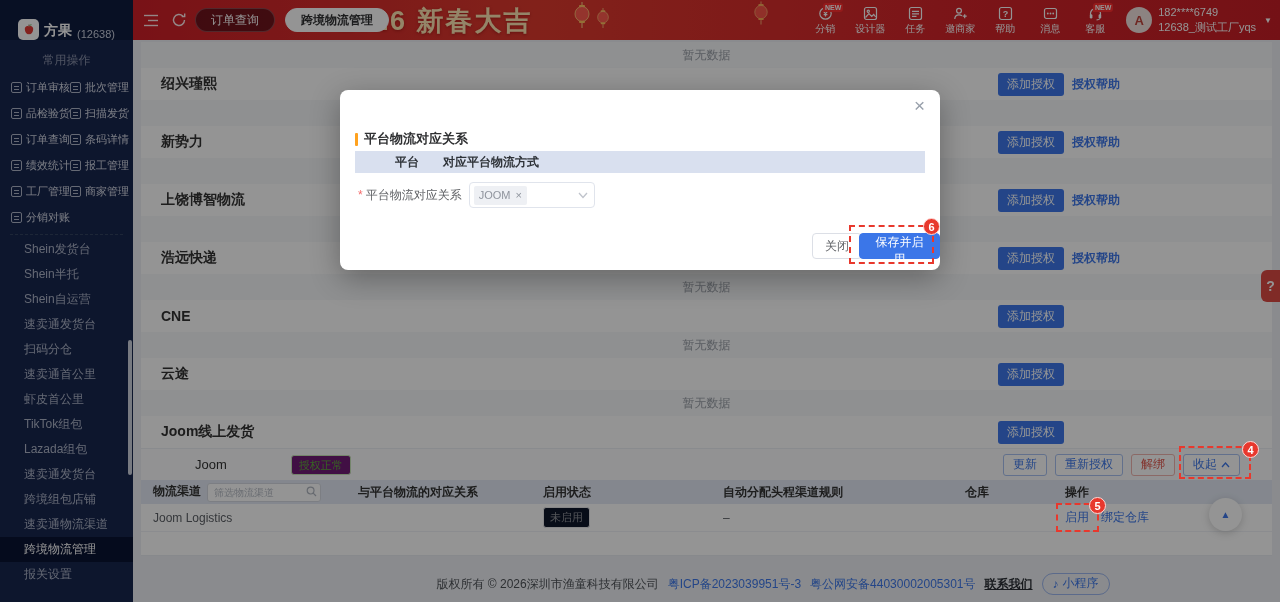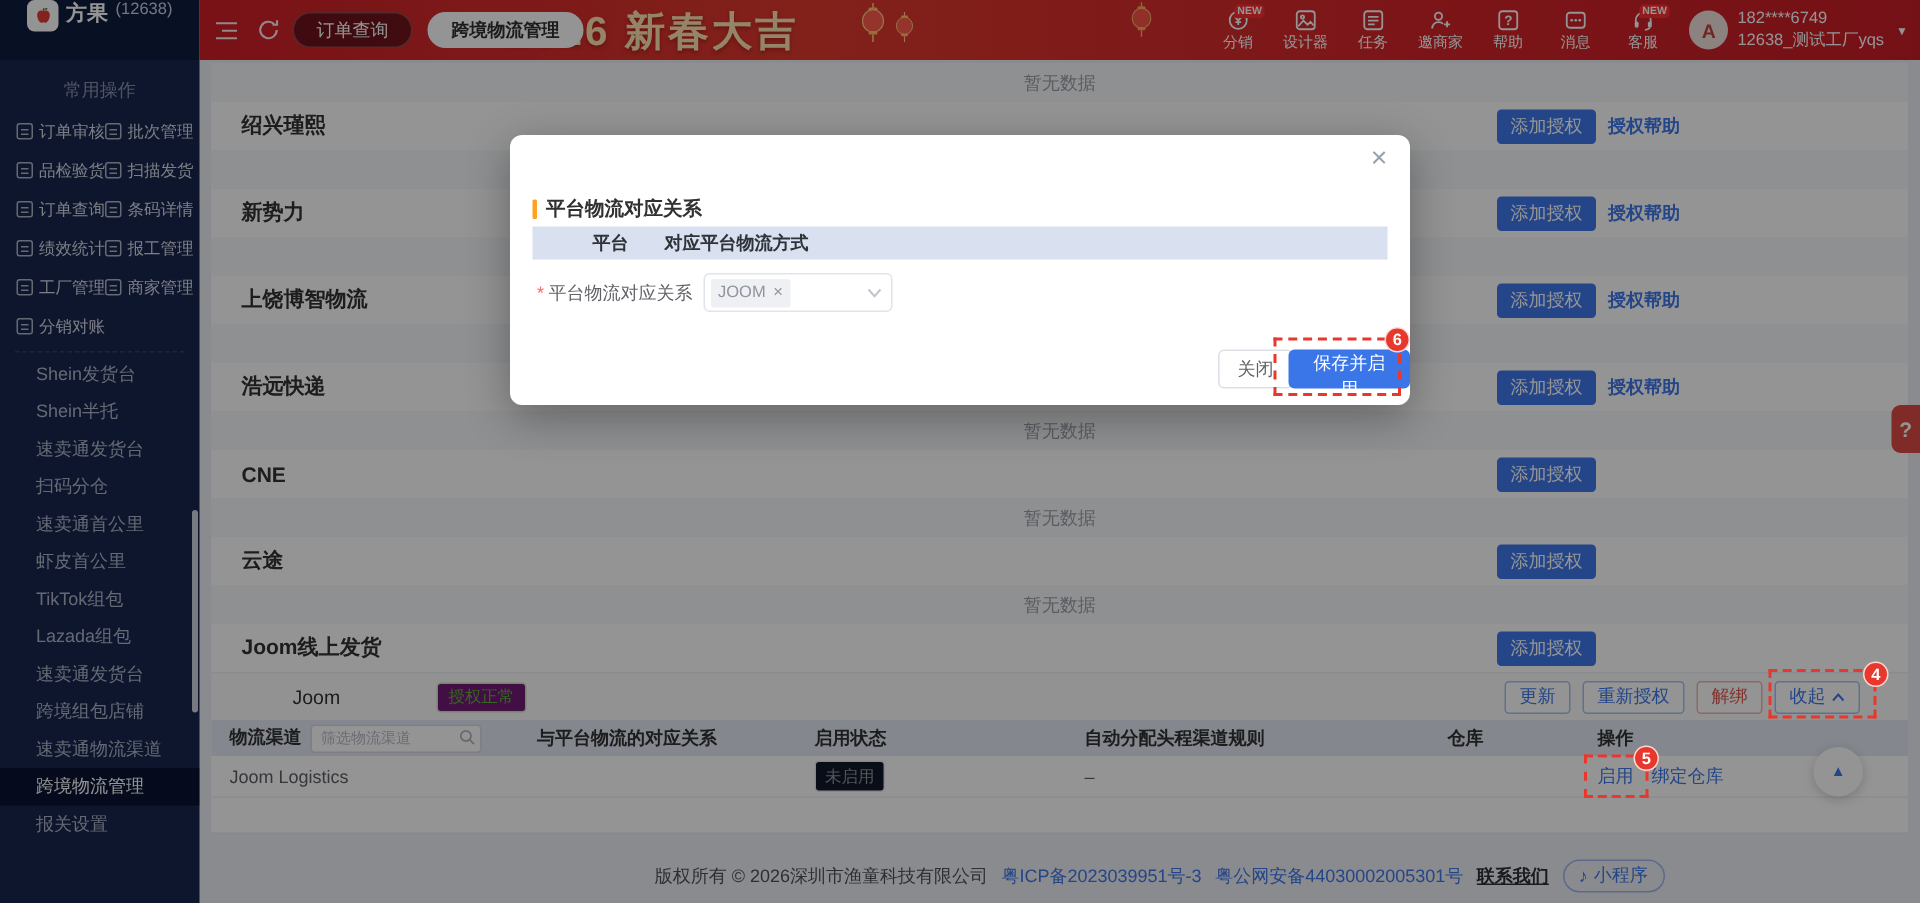--- a/index.html
+++ b/index.html
@@ -2,21 +2,21 @@
 <html><head>
 <meta charset="utf-8">
 <style>
   * { margin:0; padding:0; box-sizing:border-box; }
   html,body { width:1280px; height:602px; overflow:hidden; }
   body { font-family:"Liberation Sans","DejaVu Sans",sans-serif; }
   .app { position:relative; width:1280px; height:602px; background:#eef0f4; overflow:hidden; }
 
   
   .topbar { position:absolute; left:0; top:0; width:1280px; height:40px; display:flex; z-index:10; }
-  .logo-zone { width:133px; height:40px; background:#0f1c3e; display:flex; align-items:flex-start; justify-content:center; gap:5px; flex:none; }
+  .logo-zone { width:133px; height:40px; background:#0f1c3e; display:flex; align-items:flex-end; justify-content:center; gap:5px; flex:none; }
   .logo-badge { width:21px; height:21px; background:#fff; border-radius:5px; display:flex; align-items:center; justify-content:center; }
   .logo-name { color:#fff; font-size:14px; font-weight:700; }
   .logo-suffix { color:#c7cddc; font-size:11px; }
   .topbar-main { flex:1; position:relative; background:linear-gradient(90deg,#cf1f28,#e03a2e 35%,#d5252a 70%,#c91e26); overflow:hidden; }
   .banner-text { position:absolute; left:206px; top:3px; font-size:27px; font-weight:900; letter-spacing:2px; color:#ffe6b4; text-shadow:0 1px 3px rgba(130,15,15,.55); z-index:1; white-space:nowrap; }
   .tb-left-icons { position:absolute; left:9px; top:0; height:40px; display:flex; align-items:center; gap:10px; z-index:2; }
   .tb-ic { width:18px; height:18px; display:flex; align-items:center; justify-content:center; }
   .tabs { position:absolute; left:62px; top:8px; display:flex; gap:10px; z-index:2; }
   .tab { height:24px; line-height:22px; border-radius:12px; padding:0 15px; font-size:12px; white-space:nowrap; }
   .tab-inactive { background:rgba(28,6,18,.55); color:#fff; border:1px solid rgba(255,255,255,.22); }
@@ -278,20 +278,21 @@
         </div>
       <div class="qa">
           <span class="qicon"></span>
           <span>分销对账</span>
         </div>
     </div>
     <div class="sb-div"></div>
     <div class="menu">
       <div class="mi">Shein发货台</div>
       <div class="mi">Shein半托</div>
+      <div class="mi">Shein自运营</div>
       <div class="mi">速卖通发货台</div>
       <div class="mi">扫码分仓</div>
       <div class="mi">速卖通首公里</div>
       <div class="mi">虾皮首公里</div>
       <div class="mi">TikTok组包</div>
       <div class="mi">Lazada组包</div>
       <div class="mi">速卖通发货台</div>
       <div class="mi">跨境组包店铺</div>
       <div class="mi">速卖通物流渠道</div>
       <div class="mi mi-active">跨境物流管理</div>

